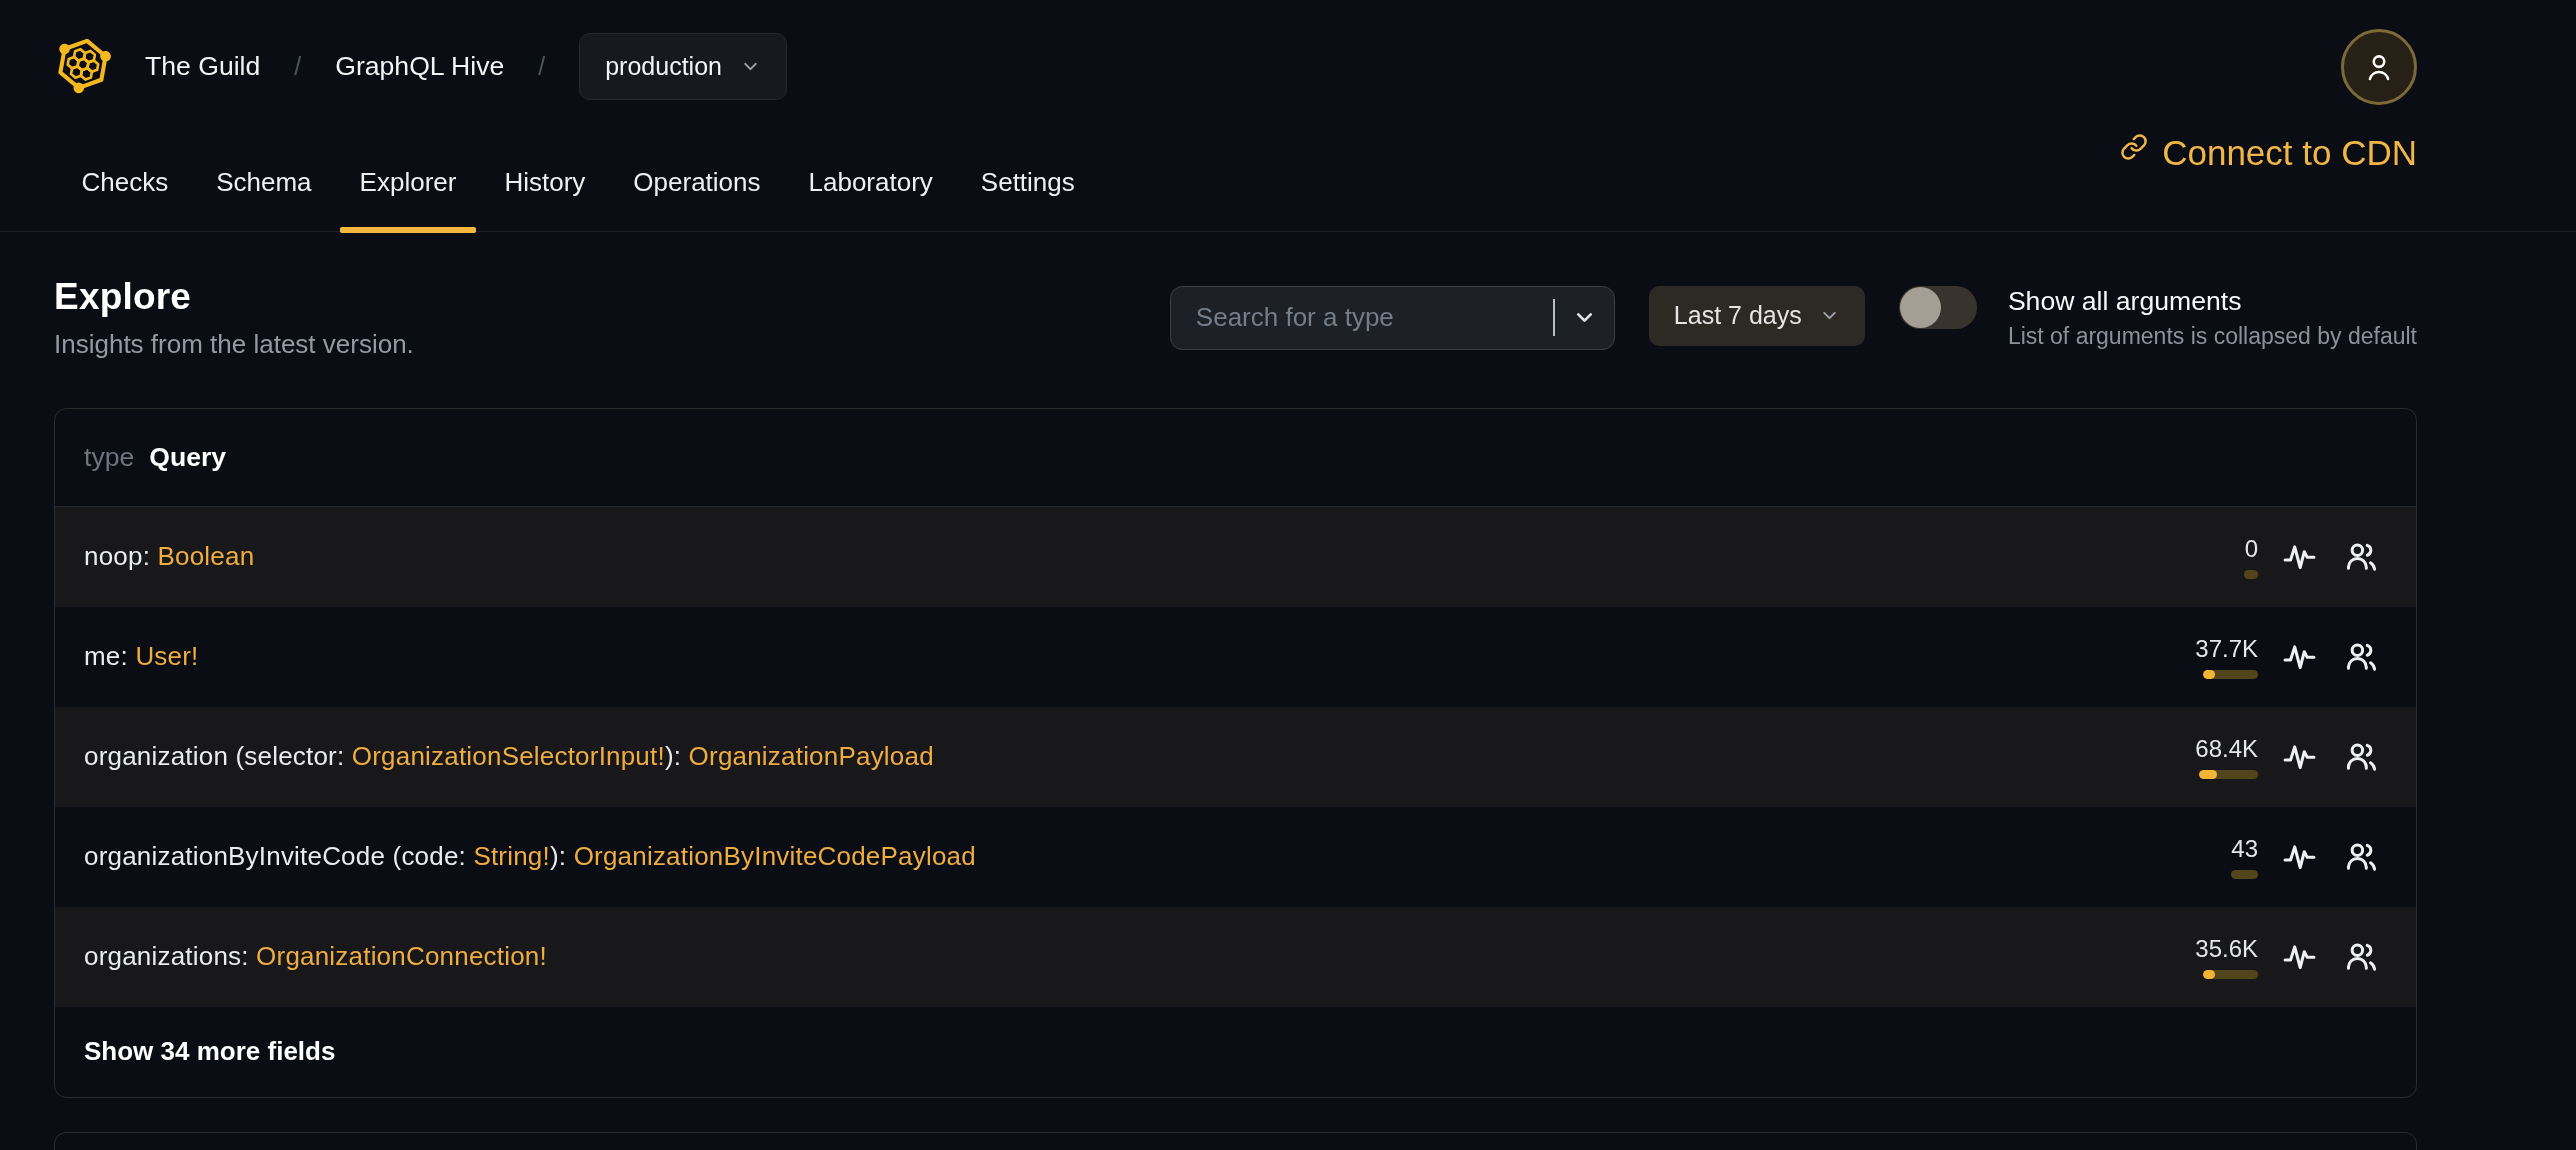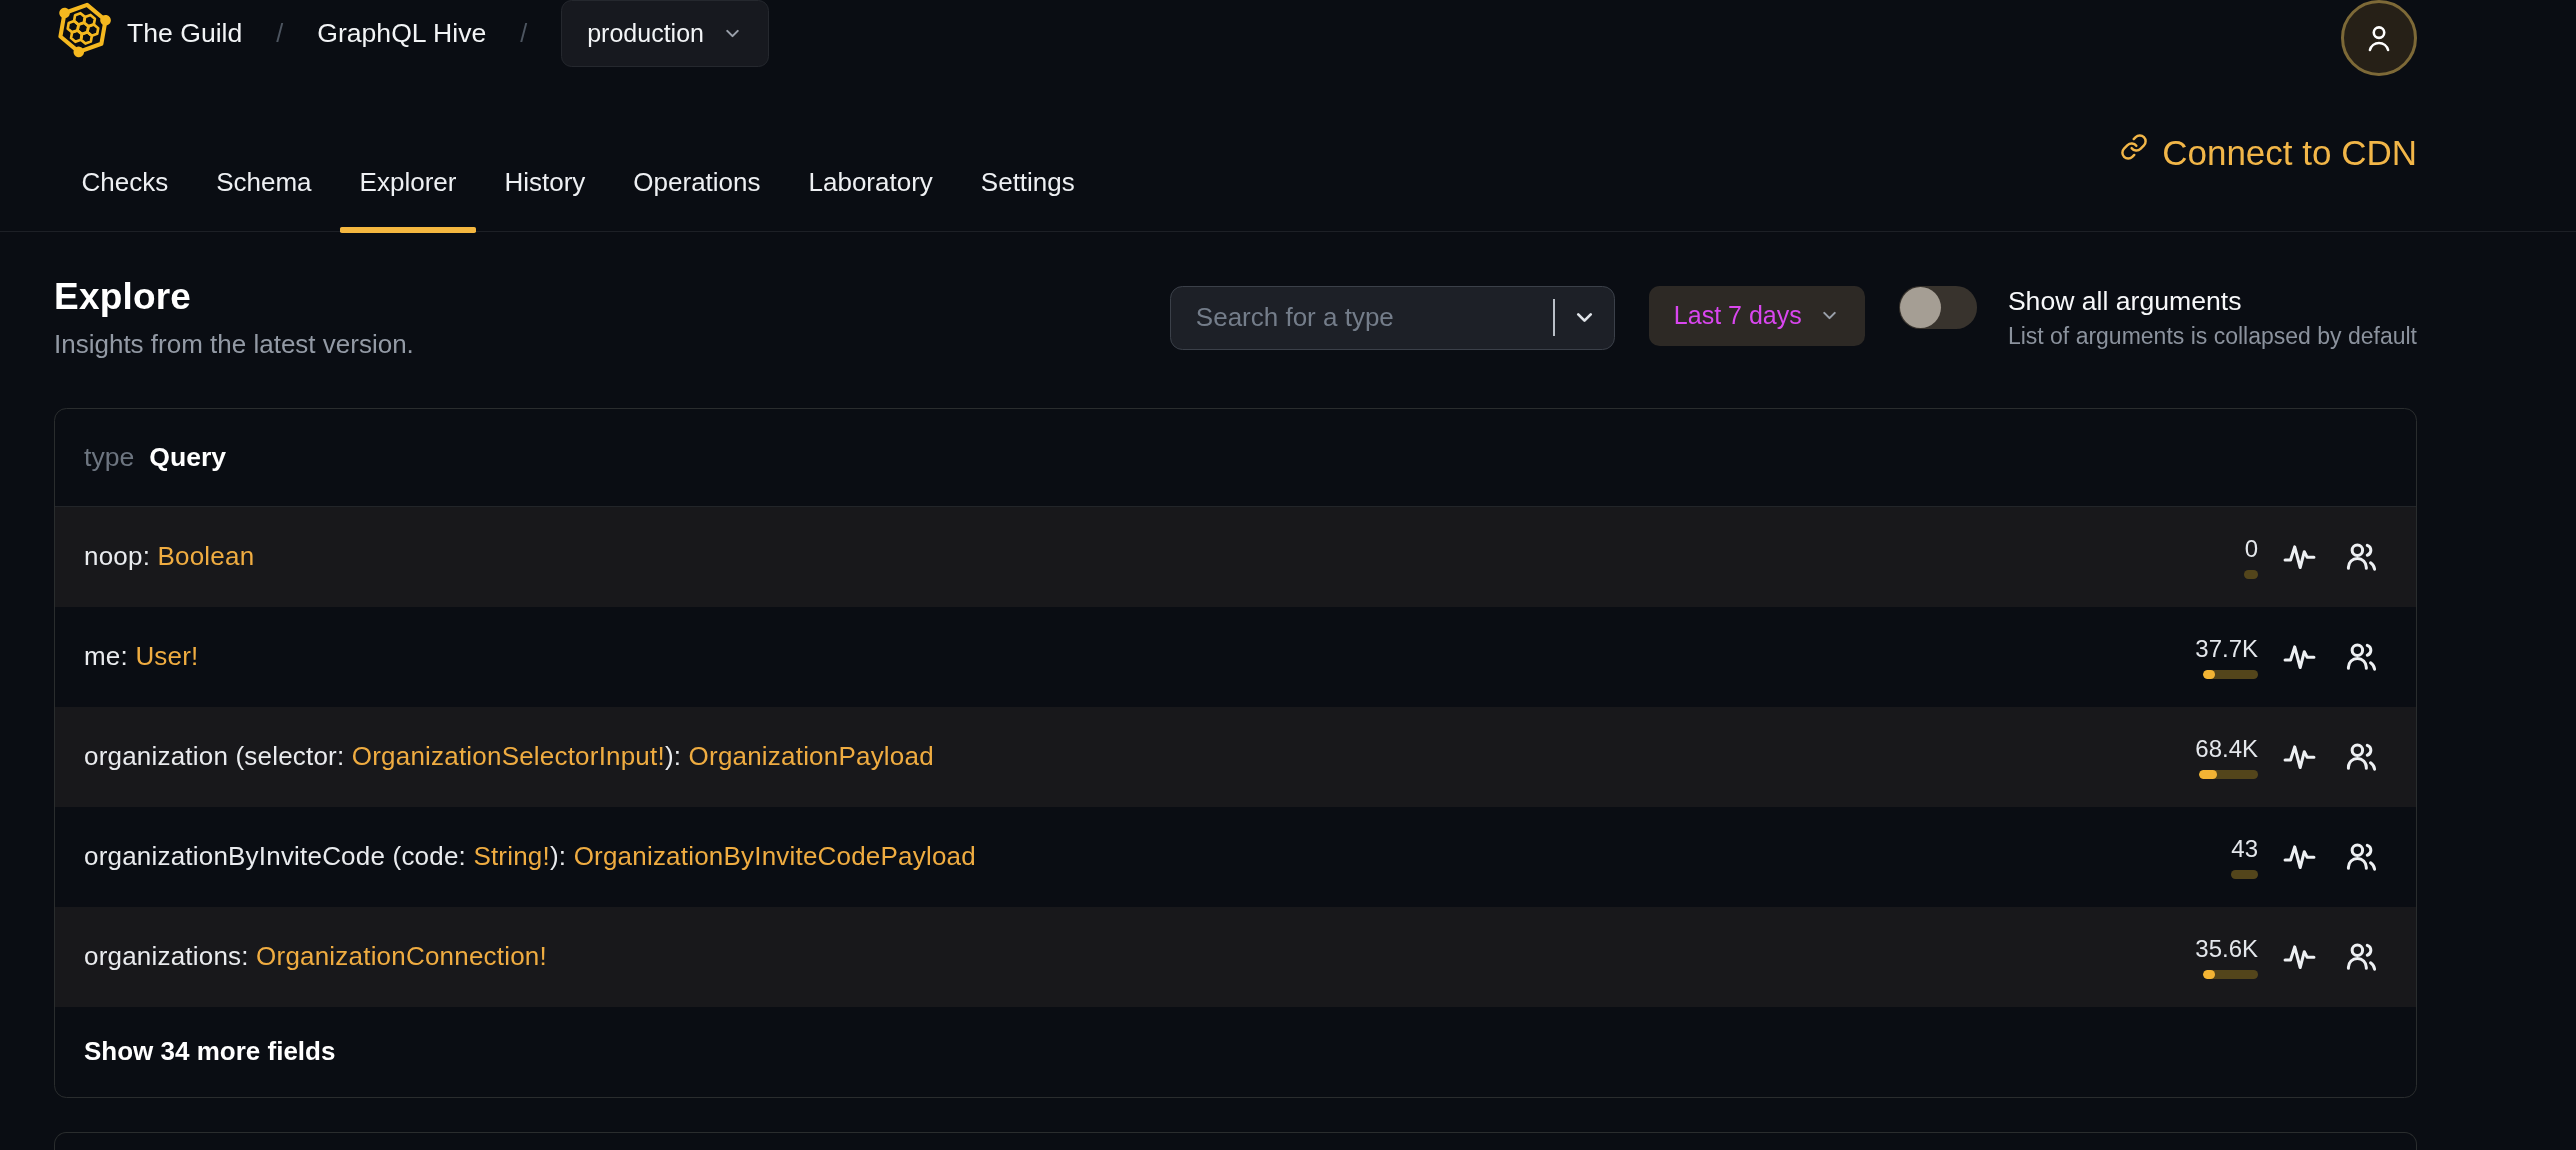--- a/index.html
+++ b/index.html
@@ -10,21 +10,21 @@
   *{box-sizing:border-box}
   html,body{margin:0;padding:0}
   body{
     width:2576px;height:1151px;overflow:hidden;background:var(--page-bg);
     font-family:"Liberation Sans",sans-serif;color:#e9ebee;
   }
   .container{width:2363px;margin-left:54px}
   button{font-family:inherit}
 
   
-  .header-inner{height:133px;display:flex;align-items:flex-start;gap:16px}
+  .header-inner{height:133px;display:flex;align-items:center;gap:34px}
   .logo{display:flex;align-items:center;cursor:pointer;background:none;border:none;padding:0}
   .logo svg{width:57px;height:62px;display:block}
   .breadcrumb{display:flex;align-items:center;gap:34px;font-size:26.6px}
   .crumb{color:#f2f4f6;text-decoration:none;font-weight:500;cursor:pointer}
   .sep{color:#4d5560;font-size:25px}
   .target-select{display:flex;align-items:center;gap:17.7px;background:#17191f;border:0.9px solid #25282e;
     border-radius:10.6px;height:67px;padding:0 25px;color:#f2f4f6;font-size:25px;cursor:pointer}
   .chev svg{width:21px;height:21px;stroke:#9aa0aa;fill:none;stroke-width:2.4;stroke-linecap:round;stroke-linejoin:round;display:block}
   .avatar{margin-left:auto;width:76px;height:76px;border-radius:50%;border:3.5px solid var(--avatar-ring);
     background:#262017;display:flex;align-items:center;justify-content:center;cursor:pointer;padding:0}
@@ -48,21 +48,21 @@
   .titles p{margin:10.6px 0 0;font-size:26px;color:#939aa5}
   .controls{margin-left:auto;display:flex;align-items:flex-start;gap:34px}
   .type-search{width:445px;height:64px;background:#1d2027;border:1.8px solid #3b4049;border-radius:12.4px;
     display:flex;align-items:center;overflow:hidden}
   .type-search input{flex:1;min-width:0;background:transparent;border:none;outline:none;color:#e9ebee;
     font-size:26px;padding:0 0 0 25px;font-family:inherit}
   .type-search input::placeholder{color:#747d8a}
   .vsep{width:1.8px;height:37px;background:#b9bfc7}
   .combo-btn{width:59px;height:100%;background:none;border:none;display:flex;align-items:center;justify-content:center;cursor:pointer}
   .combo-btn svg{width:25px;height:25px;stroke:#dfe3e8;fill:none;stroke-width:2.6;stroke-linecap:round;stroke-linejoin:round}
-  .period{height:60px;padding:0 25px;background:#2d2925;border:none;border-radius:10.6px;color:#d946ef;
+  .period{height:60px;padding:0 25px;background:#2d2925;border:none;border-radius:10.6px;color:#e5e5e5;
     font-size:25px;display:flex;align-items:center;gap:17.7px;cursor:pointer}
   .switch{width:78px;height:43px;border-radius:21px;background:#38332d;border:none;position:relative;cursor:pointer;flex:none}
   .switch .knob{position:absolute;left:0.9px;top:0.9px;width:41px;height:41px;border-radius:50%;background:#a59e94;transition:left .15s}
   .toggle-labels{display:flex;flex-direction:column;gap:6.2px;margin-left:-3.5px}
   .tl-title{font-size:26.6px;color:#f7f8fa;font-weight:500}
   .tl-desc{font-size:23px;color:#8b929d}
 
   
   .type-card{margin-top:48px;border:1.8px solid var(--border-subtle);border-radius:12.4px;overflow:hidden;background:transparent}
   .card-head{height:98px;display:flex;align-items:center;gap:15px;padding:0 29px;border-bottom:1.8px solid #222529;font-size:26.6px}

